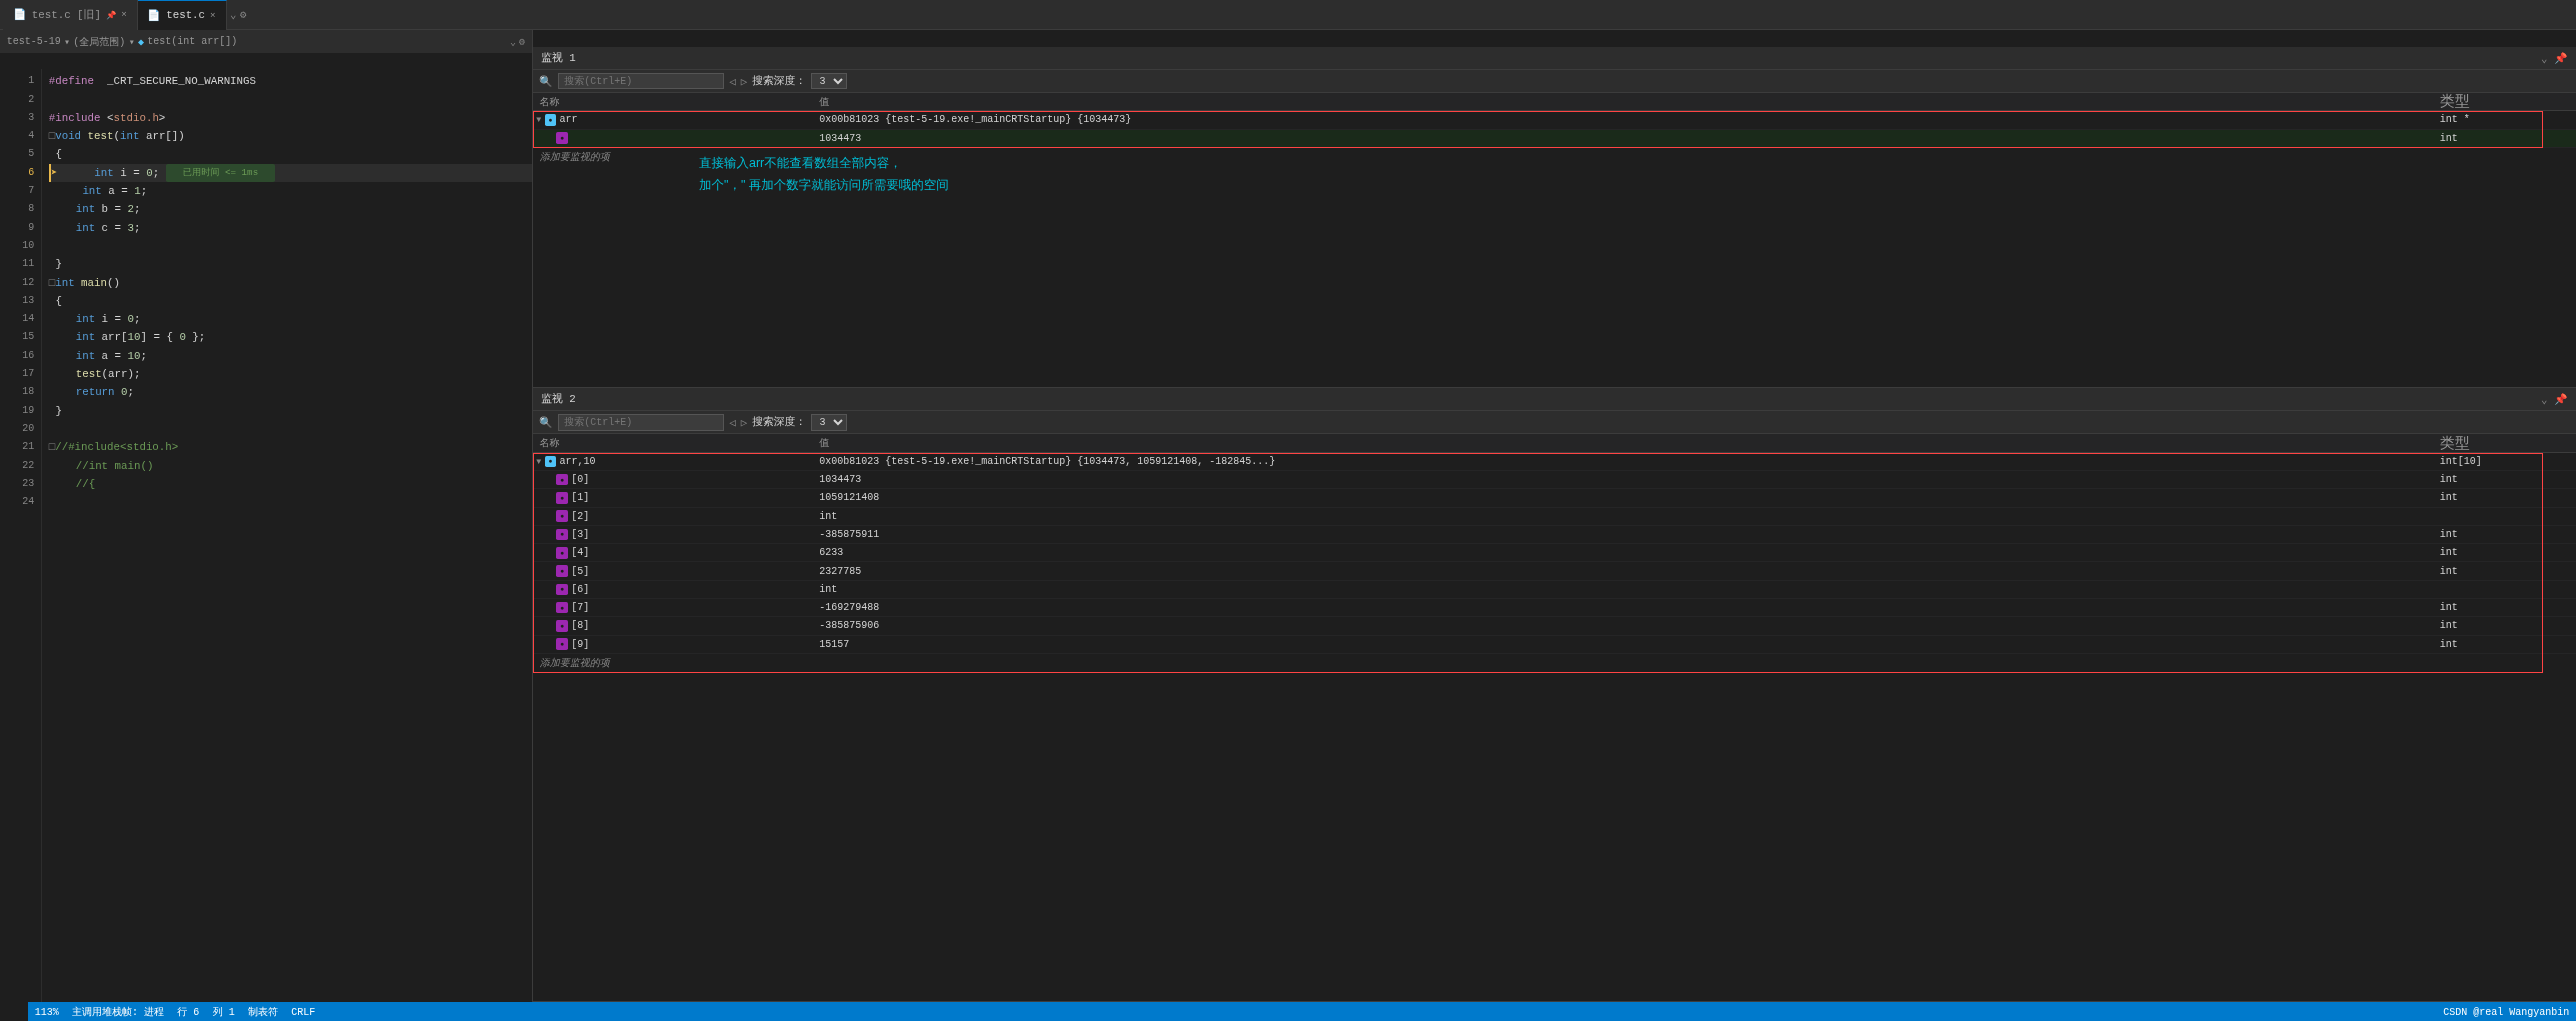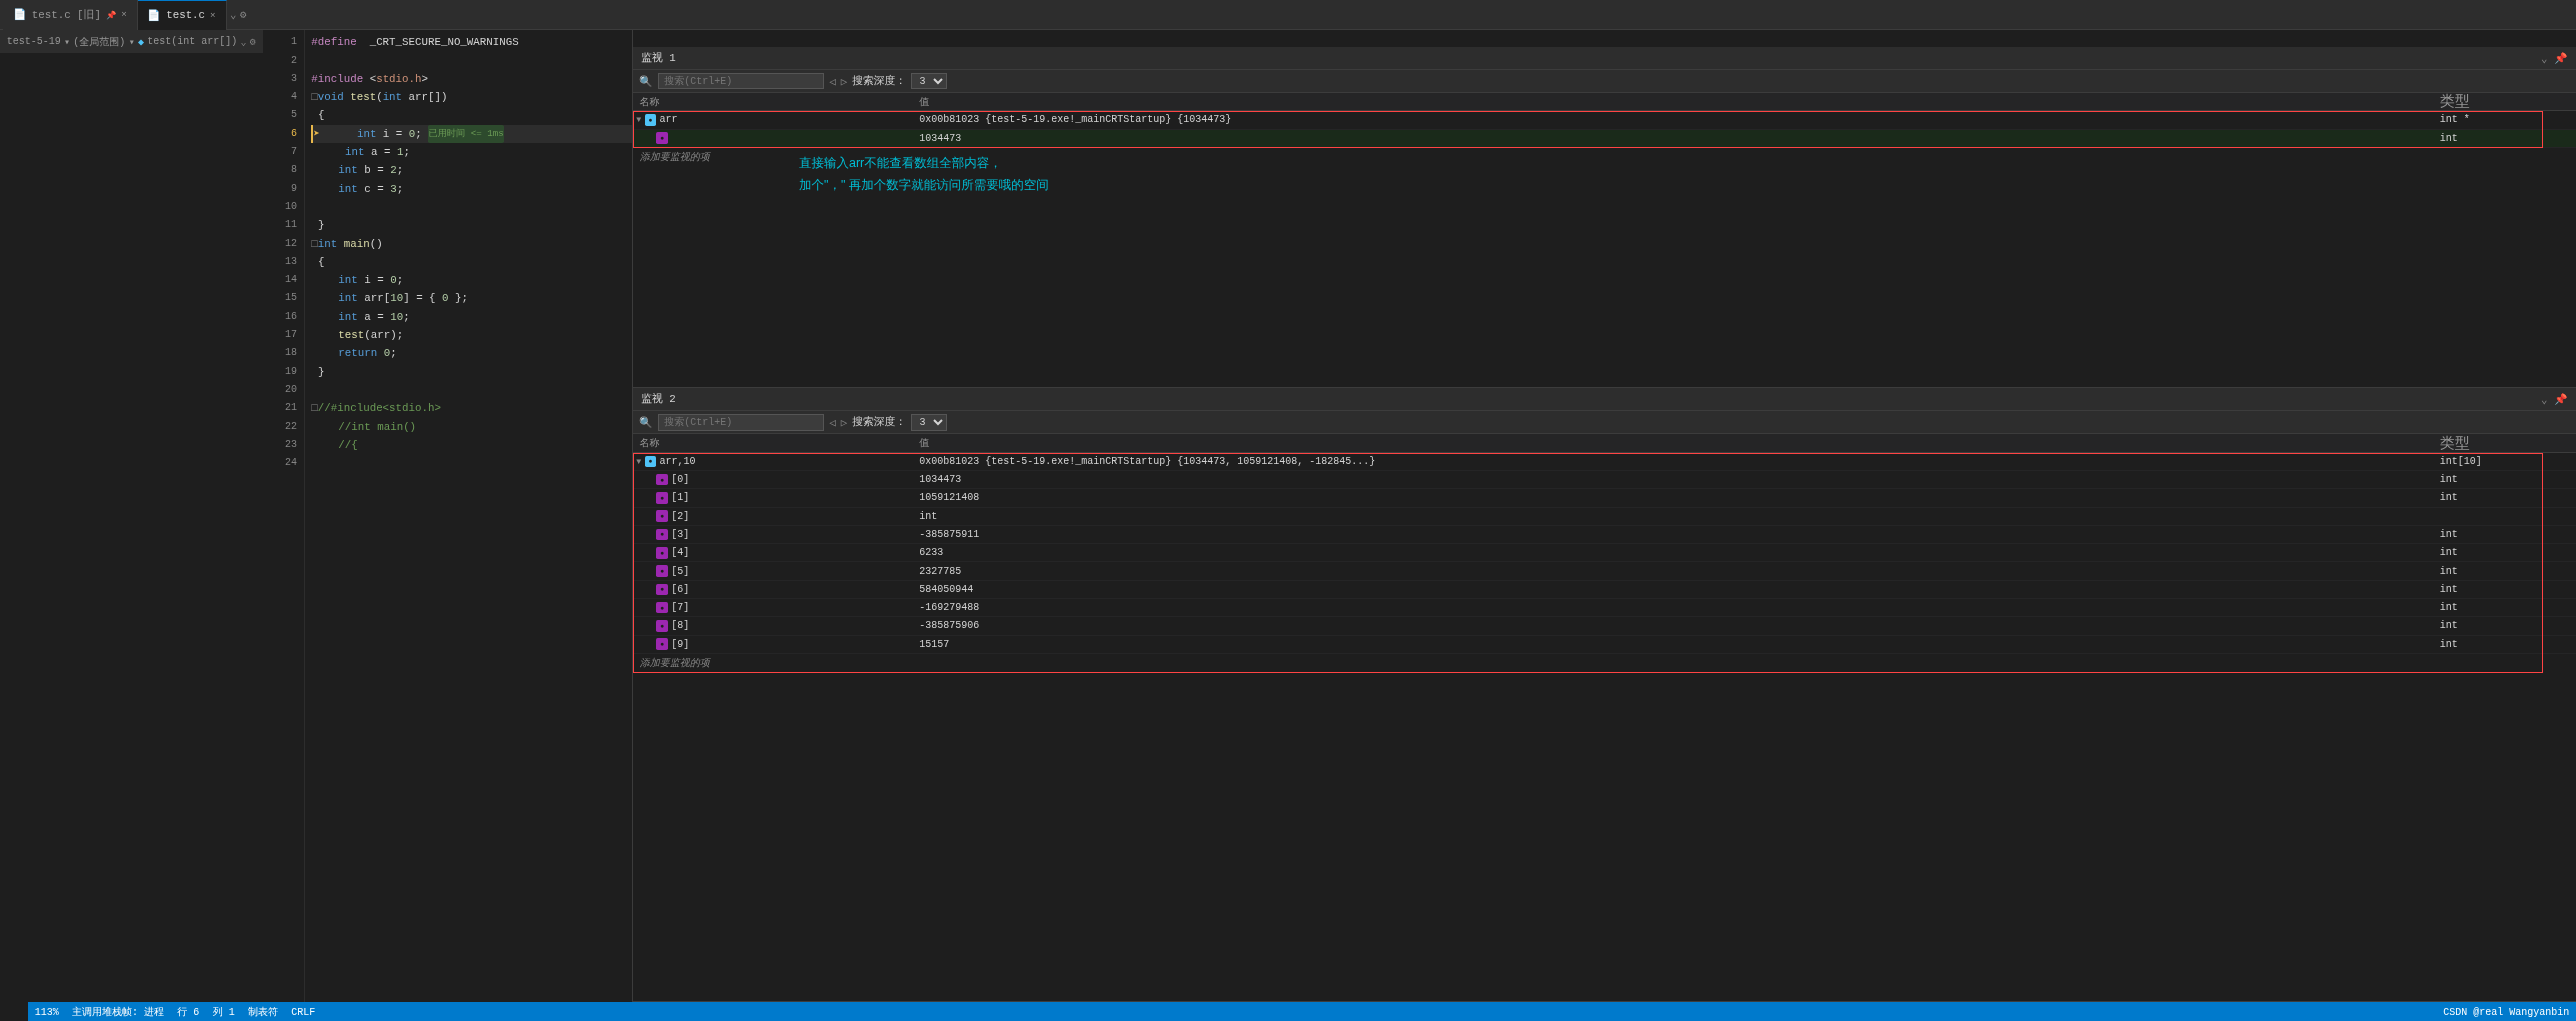--- a/index.html
+++ b/index.html
@@ -50,26 +50,27 @@
 
     
     .main-layout {
       display: flex;
       flex: 1;
       overflow: hidden;
     }
 
     
     .editor-panel {
-      width: 633px;
-      flex-shrink: 0;
-      display: flex;
-      flex-direction: row;
+      width: 533px;
+      flex-shrink: 0;
+      display: flex;
+      flex-direction: column;
       background: #1e1e1e;
       border-right: 0.8px solid #3c3c3c;
+      gap: 16px;
     }
 
     
     .breadcrumb-bar {
       display: flex;
       align-items: center;
       background: #2d2d2d;
       height: 23px;
       padding: 0 6.7px;
       font-size: 10px;
@@ -123,21 +124,21 @@
     .kw { color: #569cd6; }
     .fn { color: #dcdcaa; }
     .str { color: #ce9178; }
     .num { color: #b5cea8; }
     .cm { color: #6a9955; }
     .pp { color: #c586c0; }
     .time-badge {
       background: #2d4a2d;
       color: #6a9955;
       font-size: 9.2px;
-      padding: 0 0;
+      padding: 0 17px;
       margin-left: 6.7px;
       border-radius: 1.7px;
     }
     .fold-marker {
       color: #858585;
       cursor: pointer;
     }
 
     
     .watch-area {
@@ -608,21 +609,20 @@
             </div>
             <div class="watch-row-value">2327785</div>
             <div class="watch-row-type">int</div>
           </div>
 
           <div class="watch-row">
             <div class="watch-row-name" style="padding-left:20px;">
               <span class="watch-icon purple">●</span>
               <span>[6]</span>
             </div>
-            <div class="watch-row-value">584050944</div>
             <div class="watch-row-type">int</div>
           </div>
 
           <div class="watch-row">
             <div class="watch-row-name" style="padding-left:20px;">
               <span class="watch-icon purple">●</span>
               <span>[7]</span>
             </div>
             <div class="watch-row-value">-169279488</div>
             <div class="watch-row-type">int</div>

